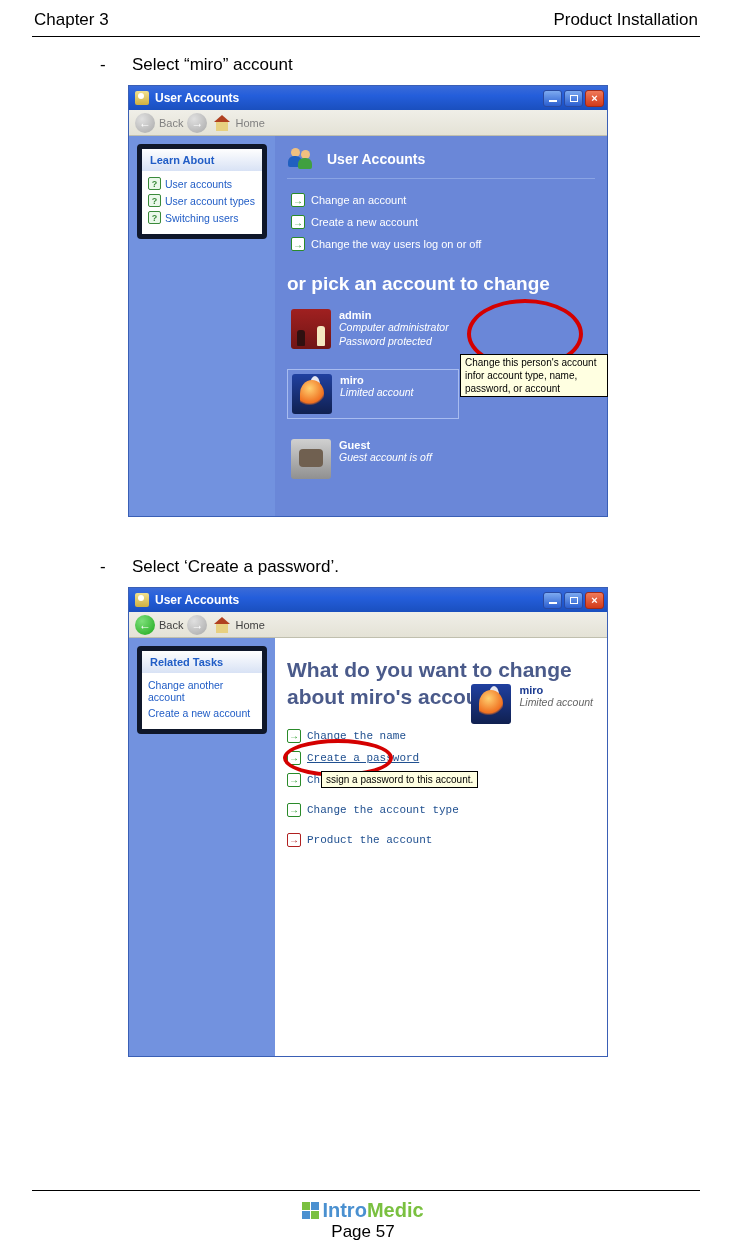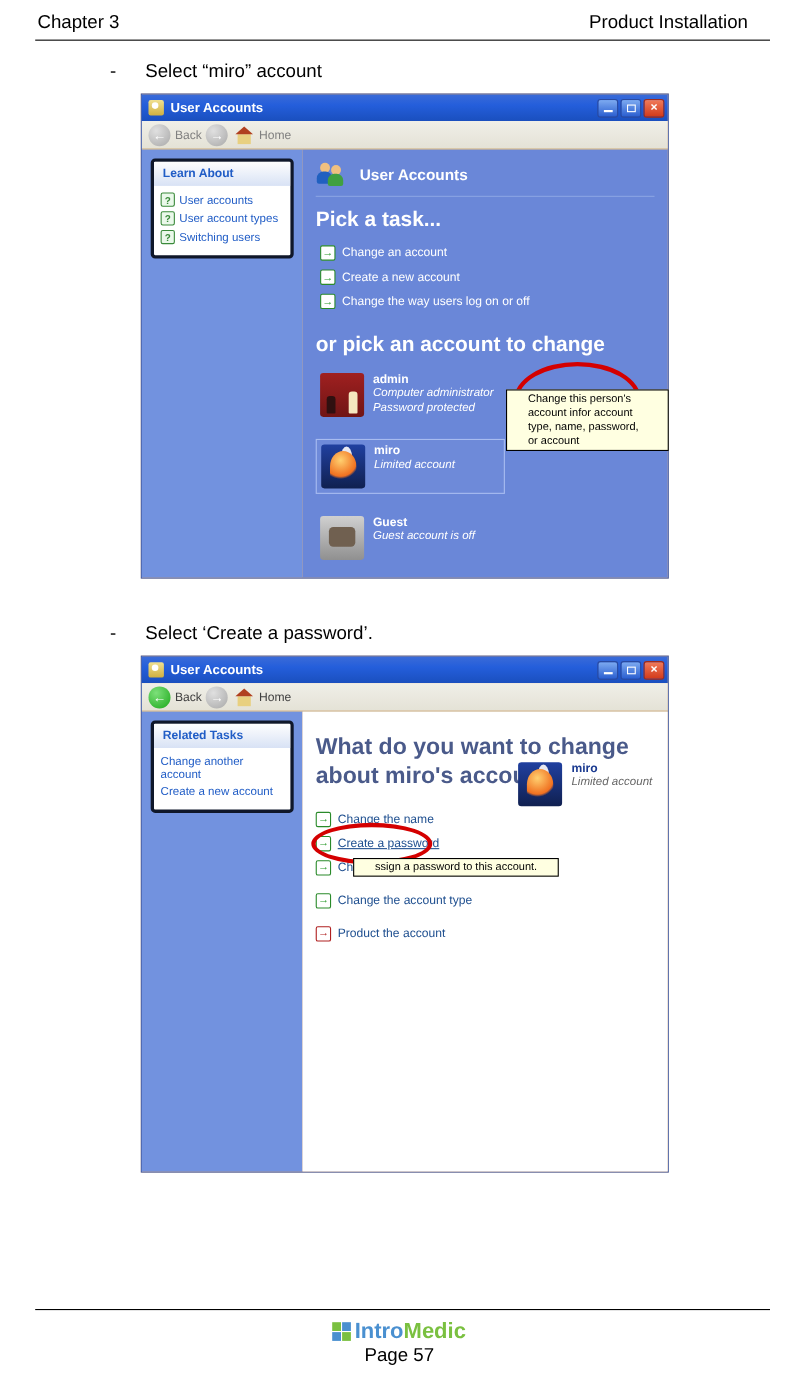--- a/index.html
+++ b/index.html
@@ -12,21 +12,21 @@
   }
   .page {
     width: 732px;
     min-height: 1256px;
     padding: 0;
     position: relative;
   }
   .running-head {
     display: flex;
     justify-content: space-between;
-    padding: 10px 52px 4px 34px;
+    padding: 10px 34px 4px 34px;
     font-size: 17px;
   }
   .hr-top, .hr-bottom {
     border: none;
     border-top: 1px solid #000;
     margin: 2px 32px 18px 32px;
   }
   .hr-bottom { margin: 6px 32px 4px 32px; }
   .body-area {
     padding: 0 40px 0 100px;
@@ -113,21 +113,21 @@
     min-height: 380px;
   }
   .xp-body.tall { min-height: 418px; }
   .xp-sidebar {
     width: 146px;
     background: #7292df;
     padding: 8px;
   }
   .sidebox {
     background:#fff;
-    border:3px solid #0f172a;
+    border:5px solid #0f172a;
     border-radius:4px;
     overflow:hidden;
     font-size: 10.5px;
   }
   .sidebox-head {
     background: linear-gradient(#fefefe, #d8e2f5);
     color:#215dc6;
     font-weight:bold;
     padding:5px 8px;
     font-size:11px;
@@ -231,33 +231,33 @@
     position:absolute;
     border: 4px solid #d40000;
     border-radius: 50%;
   }
   .tooltip-box {
     position:absolute;
     background:#ffffe1;
     border:1px solid #000;
     font-size:10px;
     color:#000;
-    padding:1px 19px;
+    padding:1px 4px;
     line-height:1.3;
     white-space:nowrap;
   }
   .question-title {
     color:#4a5a8a;
     font-size: 21px;
     font-weight: bold;
     margin: 10px 0 14px 0;
     line-height:1.3;
   }
   .option-list .task-item a {
-    color:#205090; text-decoration:none; font-size:11px;
+    color:#205090; text-decoration:none; font-size:11px;font-family:Liberation Mono, monospace;
   }
   .option-list .task-item a.ul { text-decoration:underline; }
   .right-acct {
     position:absolute;
     top: 46px;
     right: 14px;
     display:flex; gap:8px;
     font-size:10.5px;
   }
   .footer {
@@ -349,21 +349,20 @@
                 <span class="people-icon">
                   <span class="head1"></span>
                   <span class="body1"></span>
                   <span class="head2"></span>
                   <span class="body2"></span>
                 </span>
               </span>
             <span class="main-title">User Accounts</span>
           </div>
           <hr class="main-hr">
-          <div class="pick-title">Pick a task...</div>
           <div class="task-list">
             <div class="task-item">
                 <span class="arrow-box">→</span>
                 <span>Change an account</span>
               </div>
             <div class="task-item">
                 <span class="arrow-box">→</span>
                 <span>Create a new account</span>
               </div>
             <div class="task-item">

